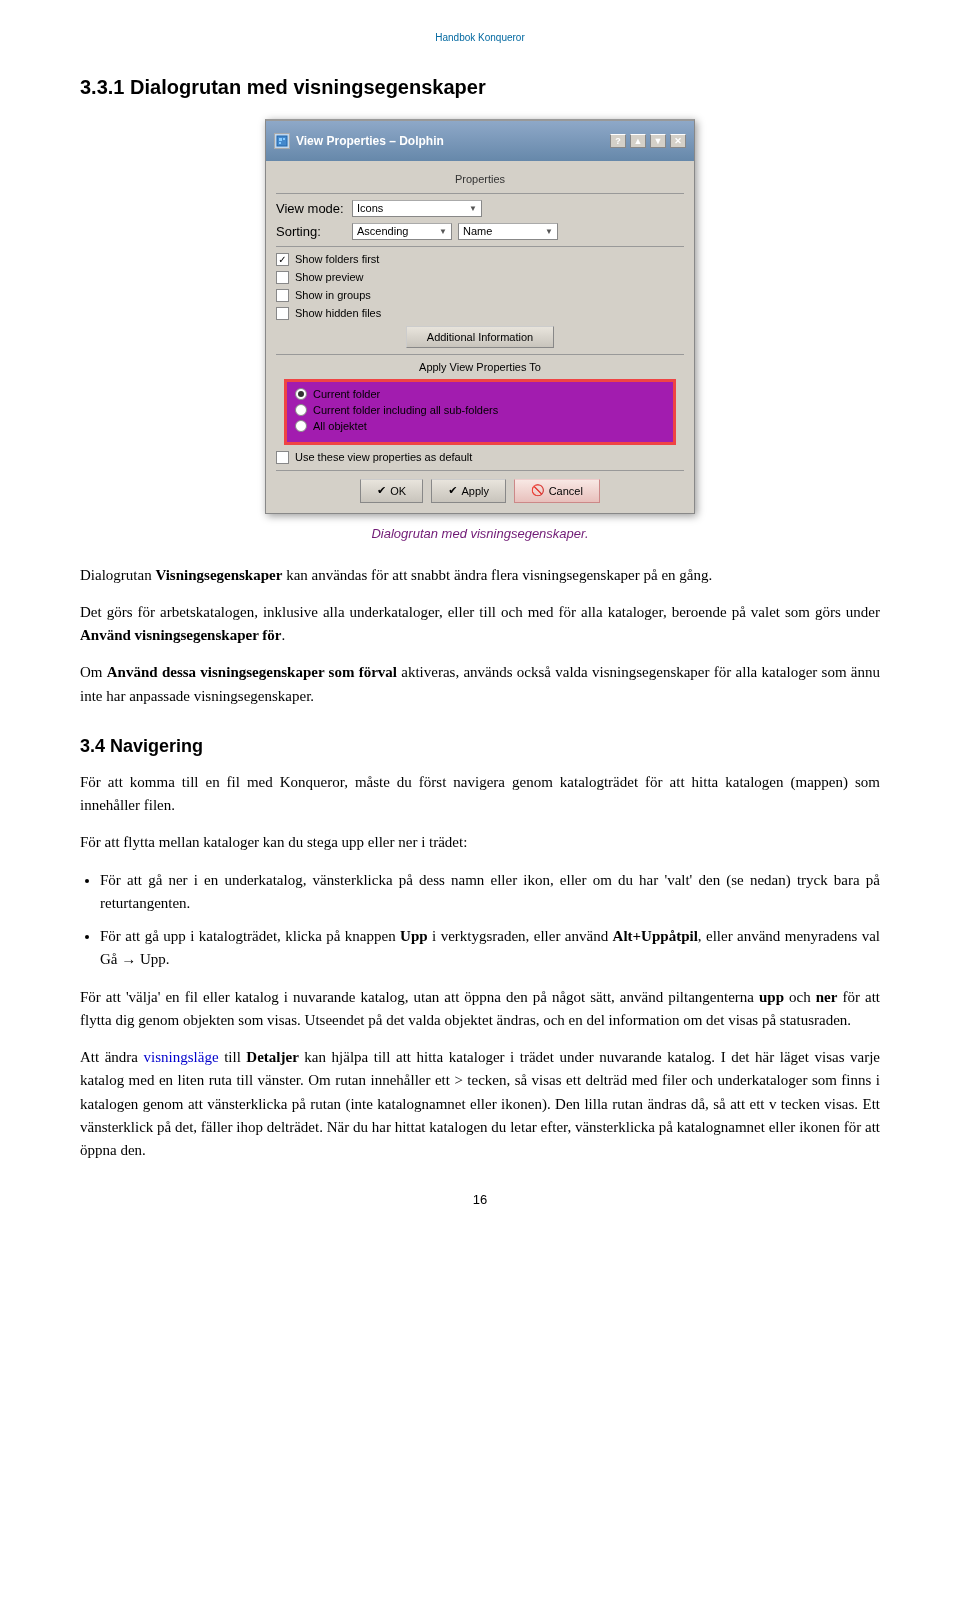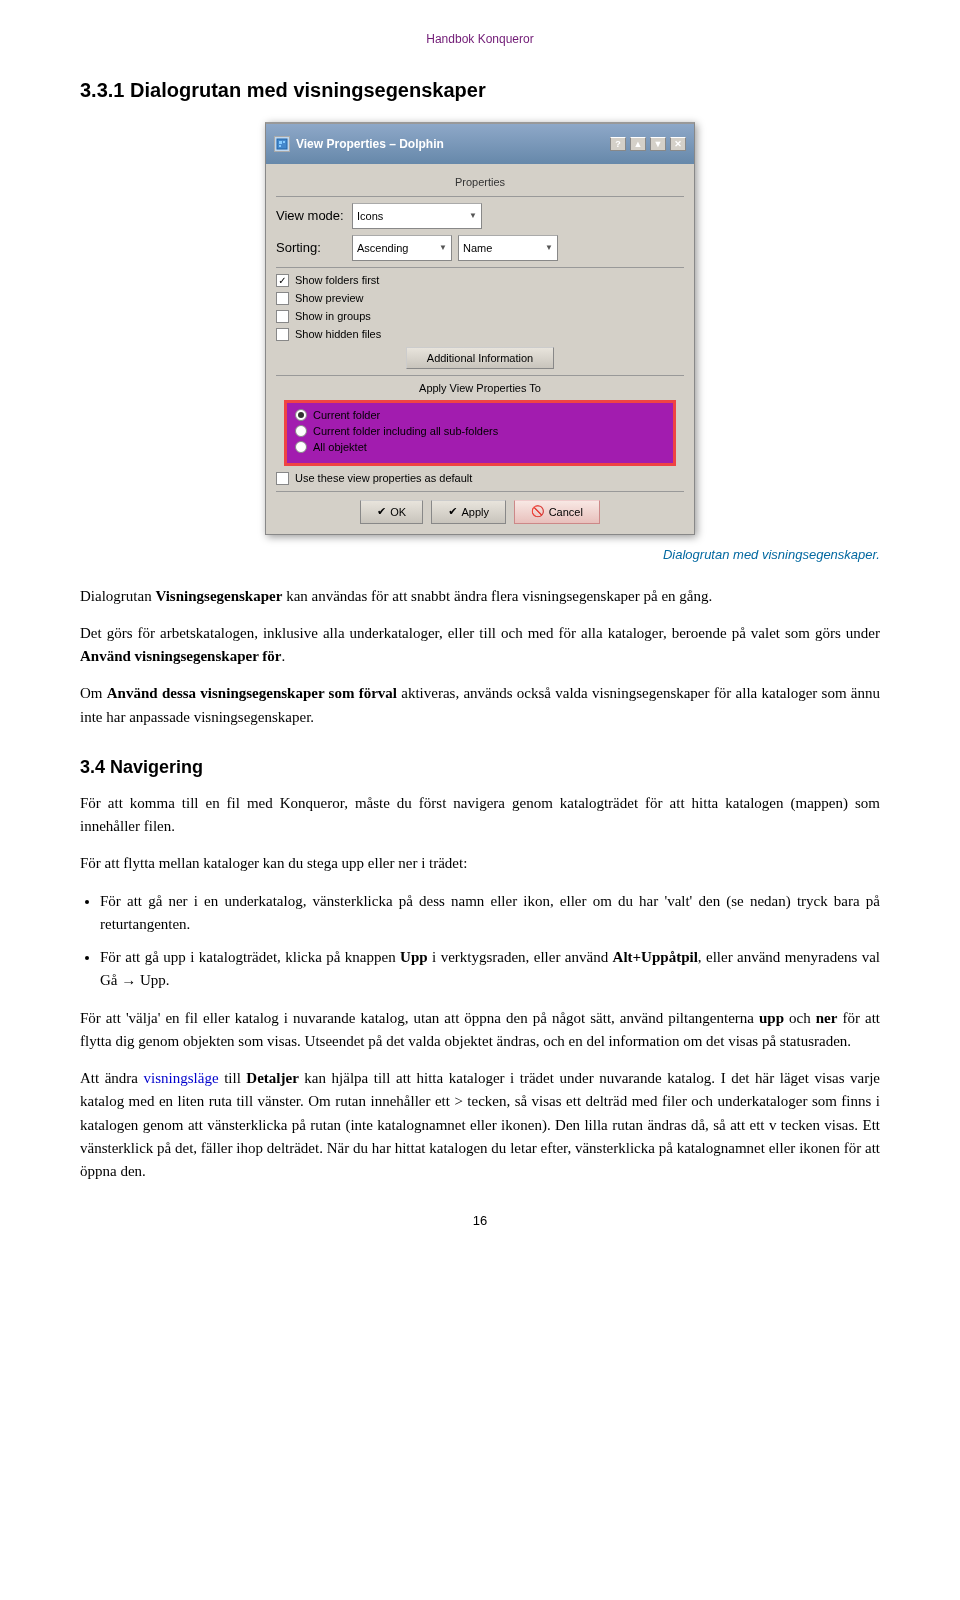--- a/index.html
+++ b/index.html
@@ -7,22 +7,22 @@
       font-family: "Linux Libertine", "Georgia", "Times New Roman", serif;
       font-size: 15px;
       color: #000;
       background: #fff;
       width: 960px;
       padding: 30px 80px 60px 80px;
     }
 
     .page-header {
       text-align: center;
-      font-size: 12px;
-      color: #701a75;
+      font-size: 10px;
+      color: #0369a1;
       margin-bottom: 30px;
       font-family: Arial, sans-serif;
     }
 
     h2 {
       font-size: 20px;
       font-weight: bold;
       margin-bottom: 20px;
       font-family: Arial, sans-serif;
     }
@@ -129,21 +129,21 @@
     .combo-box {
       background: #fff;
       border: 1px solid #888;
       border-top: 1px solid #aaa;
       padding: 1px 4px;
       font-size: 11px;
       display: flex;
       align-items: center;
       justify-content: space-between;
       min-width: 100px;
-      height: 26px;
+      height: 17px;
       cursor: pointer;
     }
 
     .combo-box-wide {
       min-width: 130px;
     }
 
     .combo-arrow {
       font-size: 8px;
       color: #555;
@@ -286,25 +286,25 @@
       gap: 4px;
     }
 
     .btn-icon {
       display: inline-block;
       font-size: 11px;
     }
 
     .dialog-caption {
       font-style: italic;
-      text-align: right;
+      text-align: center;
       font-size: 13px;
       margin: 10px 0 20px 0;
       font-family: Arial, sans-serif;
-      color: #0369a1;
+      color: #701a75;
     }
 
     p {
       margin-bottom: 14px;
       line-height: 1.55;
       text-align: justify;
     }
     .text-link { color: #0000cc; text-decoration: none; }
 
     ul {

